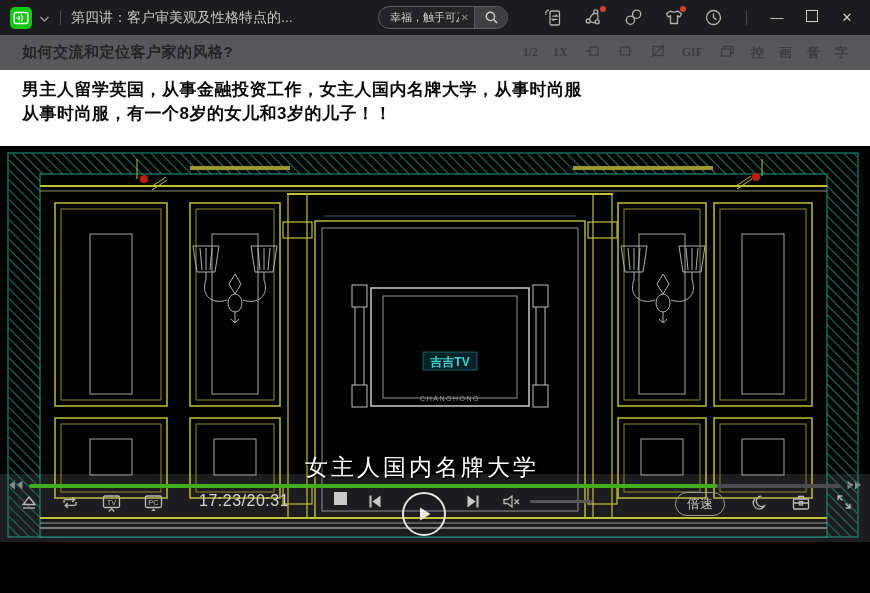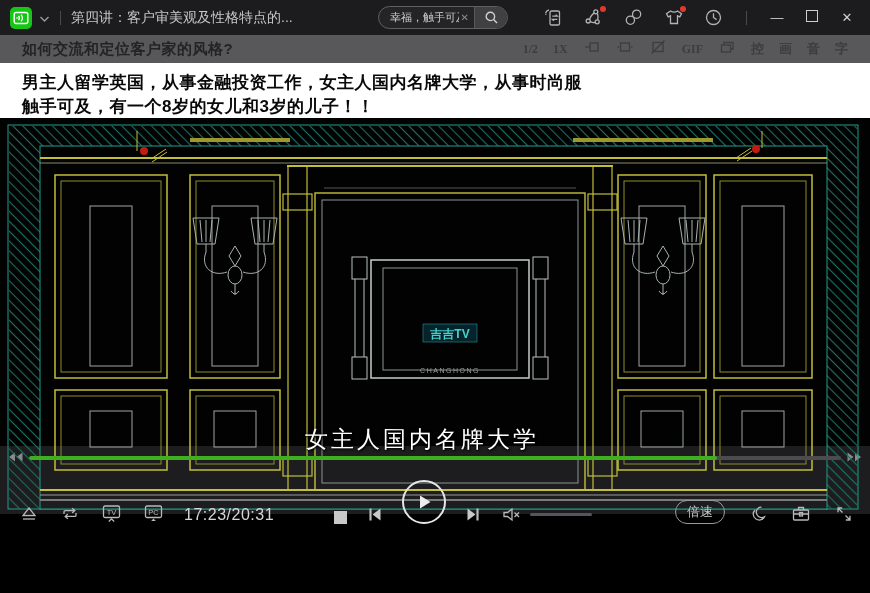--- a/index.html
+++ b/index.html
@@ -19,50 +19,50 @@
   .clear-x{color:#8d8d8d;font-size:10px;padding-right:5px;cursor:pointer;}
   .search-btn{width:32px;align-self:stretch;background:#404043;border-left:1px solid #59595b;display:grid;place-items:center;}
   .tb-right{margin-left:auto;display:flex;align-items:center;gap:19px;padding-right:15px;}
   .tb-ic{position:relative;display:grid;place-items:center;width:21px;height:21px;}
   .tb-ic svg{stroke:#b3b3b3;fill:none;stroke-width:1.3;}
   .dot{position:absolute;top:-1px;right:-2px;width:6px;height:6px;border-radius:50%;background:#e0392e;}
   .winbtn{font-size:13px;color:#cfcfcf;width:16px;text-align:center;}
   .maxbox{width:10px;height:10px;border:1.4px solid #cfcfcf;}
 
   
-  .subbar{height:28px;background:#58585a;display:flex;align-items:center;padding:0 22px 0 22px;box-sizing:border-box;justify-content:space-between;}
+  .subbar{height:35px;background:#58585a;display:flex;align-items:center;padding:0 22px 0 22px;box-sizing:border-box;justify-content:space-between;}
   .subbar-heading{font-size:15px;font-weight:700;color:#232325;letter-spacing:.5px;}
   .subbar-right{margin-left:auto;display:flex;align-items:center;gap:15px;color:#3d3d40;}
   .sb-txt{font-size:12px;font-weight:700;font-family:Liberation Serif, serif;}
   .sb-cjk{font-size:13px;font-weight:700;}
   .subbar-right svg{stroke:#3d3d40;fill:none;stroke-width:1.3;}
 
   
-  .banner{height:55px;background:#ffffff;padding:8px 22px;box-sizing:border-box;}
+  .banner{height:76px;background:#ffffff;padding:8px 22px;box-sizing:border-box;}
   .banner div{font-size:17px;font-weight:700;color:#090909;line-height:24px;letter-spacing:.5px;white-space:nowrap;}
 
   
   .video{position:relative;height:328px;background:#020202;}
   .cad{position:absolute;left:0;top:0;}
   .vsub{position:absolute;left:0;right:26px;top:306px;text-align:center;color:#fff;font-size:23px;
         letter-spacing:3px;text-shadow:0 0 3px #000,1px 1px 2px #000;}
 
   
   .controls{height:68px;background:#1d1d1f;box-sizing:border-box;padding-top:5px;}
   .progress-row{display:flex;align-items:center;height:13px;padding:0 7px;gap:5px;}
   .skip svg{fill:#8a8a8a;}
   .track{flex:1;height:4px;background:#4c4c4f;border-radius:2px;position:relative;overflow:hidden;}
   .pfill{height:100%;background:#3fae1f;border-radius:2px;width:0;}
   .buttons-row{position:relative;height:48px;}
-  .cluster{position:absolute;top:12px;height:100%;display:flex;align-items:flex-end;}
+  .cluster{position:absolute;top:0;height:100%;display:flex;align-items:flex-start;}
   .lc{left:18px;gap:19px;}
   .cc{left:334px;gap:18px;}
   .rc{right:16px;gap:22px;}
   .pbtn svg{stroke:#b9b9b9;fill:none;stroke-width:1.3;display:block;}
-  .time{font-size:16px;color:#d6d6d6;letter-spacing:.5px;}
+  .time{font-size:16px;color:#d6d6d6;letter-spacing:.5px;margin-left:15px;}
   .stop-sq{width:13px;height:13px;background:#c9c9c9;}
   .play-circle{width:40px;height:40px;border:2px solid #e5e5e5;border-radius:50%;display:grid;place-items:center;}
   .vol-wrap{display:flex;align-items:center;gap:8px;}
   .vol-slider{width:62px;height:3px;background:#55555a;border-radius:2px;overflow:hidden;}
   .vol-fill{width:15px;height:100%;background:#9b9b9f;}
   .speed-pill{border:1px solid #9a9a9a;border-radius:12px;color:#c9c9c9;font-size:13px;padding:2px 11px;}
 </style>
 </head>
 <body>
 
@@ -174,21 +174,21 @@
       </span>
       <span class="sb-cjk">控</span>
       <span class="sb-cjk">画</span>
       <span class="sb-cjk">音</span>
       <span class="sb-cjk">字</span>
     </div>
   </div>
 
   <div class="banner">
     <div>男主人留学英国，从事金融投资工作，女主人国内名牌大学，从事时尚服</div>
-    <div>触手可及，有一个8岁的女儿和3岁的儿子！！</div>
+    <div>从事时尚服，有一个8岁的女儿和3岁的儿子！！</div>
   </div>
 
   <div class="video">
     <svg class="cad" width="870" height="392" viewBox="0 0 870 392">
       <defs>
         <pattern id="hat" width="7" height="7" patternUnits="userSpaceOnUse" patternTransform="rotate(-45)">
           <line x1="3.5" y1="0" x2="3.5" y2="7" stroke="#1d6e5e" stroke-width="1.1"></line>
         </pattern>
         <g id="sconce" stroke="#a9b3b1" fill="none" stroke-width="1">
           <path d="M-42,0 L-16,0 L-20,26 L-38,26 Z"></path>

